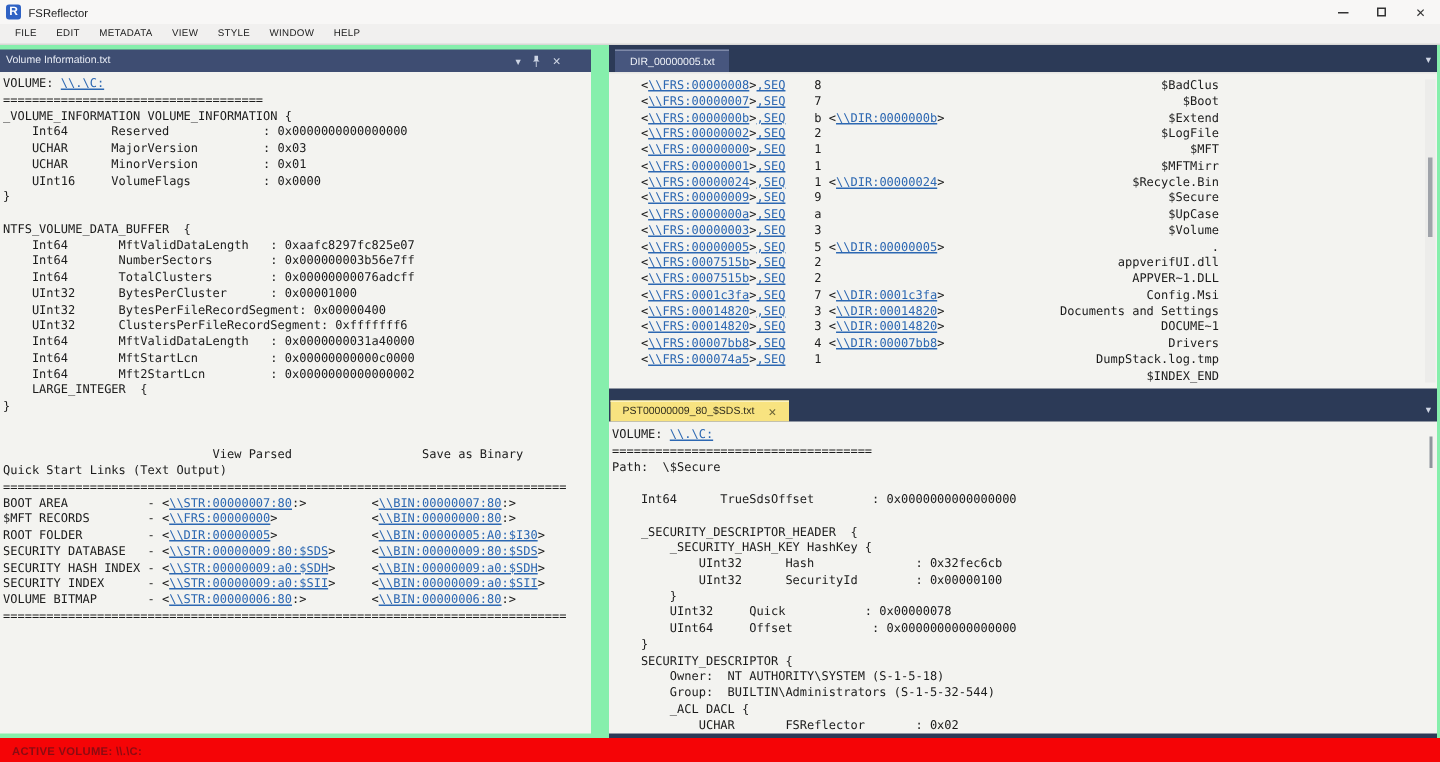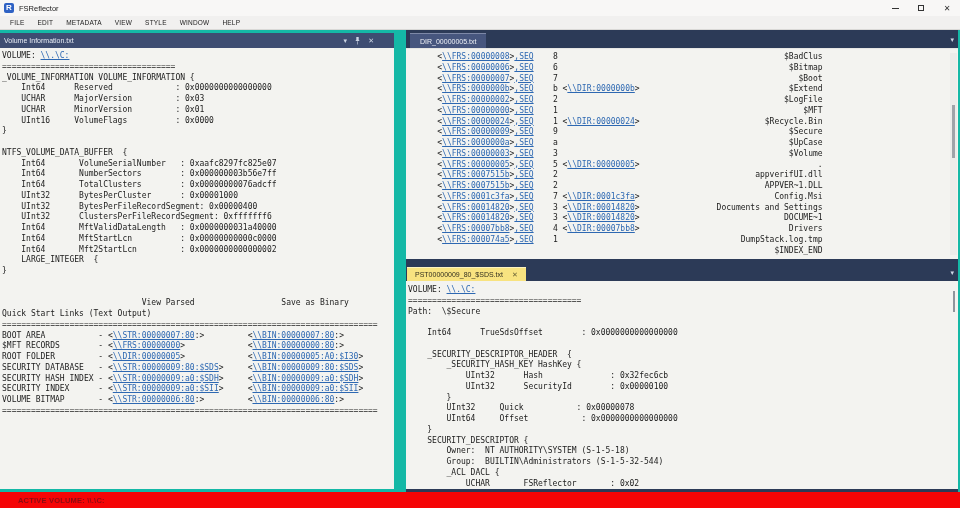--- a/index.html
+++ b/index.html
@@ -6,45 +6,45 @@
 html,body{width:960px;height:508px;overflow:hidden;background:#2c3a57;font-family:"Liberation Sans",sans-serif;position:relative}
 .titlebar{position:absolute;left:0;top:0;width:960px;height:16px;background:#f8f7f6;display:flex;align-items:center}
 .appicon{width:10px;height:10px;background:#2f62c4;color:#fff;font:bold 8px/10px "Liberation Sans",sans-serif;text-align:center;border-radius:2px;margin:0 5px 0 4px}
 .wtitle{font-size:7.5px;color:#1a1a1a}
 .wctls{margin-left:auto;display:flex;height:100%}
 .wctl{width:26px;height:100%;display:flex;align-items:center;justify-content:center;color:#333;font-size:8px;cursor:default}
 .ctl-min{width:7px;height:1px;background:#333;display:inline-block}
 .ctl-max{width:6px;height:6px;border:1px solid #333;display:inline-block}
 .menubar{position:absolute;left:0;top:16px;width:960px;height:14px;background:#f1f0ef;display:flex;align-items:center;padding-left:10px;border-bottom:1px solid #d9d8d6}
 .mitem{font-size:6.5px;color:#1c1c1c;margin-right:13px;letter-spacing:.2px}
-.main{position:absolute;left:0;top:30px;width:960px;height:462px;background:#14b8a6}
+.main{position:absolute;left:0;top:30px;width:960px;height:462px;background:#86efac}
 .lpanel{position:absolute;left:0;top:3px;width:394px;height:456px}
 .phead{height:15px;background:#3e4d72;display:flex;align-items:center;padding:0 4px}
 .ptitle{color:#e8ecf5;font-size:7px}
 .picons{margin-left:auto;display:flex;align-items:center;gap:7px;color:#cdd5e4;font-size:7px;margin-right:16px}
 .pbody{height:441px;background:#f3f3f0;overflow:hidden;padding:3px 0 0 2px}
 .ln{font-family:"DejaVu Sans Mono",monospace;font-size:8px;line-height:10.75px;height:10.75px;color:#1b1b1b;white-space:pre;position:relative}
 .lnk{color:#2d68b2;text-decoration:underline}
 .rname{position:absolute;left:0;top:0;width:84ch;text-align:right;display:inline-block}
 .rcol{position:absolute;left:406px;top:0;width:552px;height:462px;background:#2c3a57}
 .tabbar{position:relative;display:flex;align-items:flex-end;background:#2c3a57}
 .tb1{height:18px}
 .tb2{height:16px}
 .tab1{background:#47567e;border-top:1px solid #7d88a7;color:#eef1f7;font-size:7px;height:15px;display:flex;align-items:center;padding:0 10px;margin-left:4px}
 .tab2{background:#f8e380;border-top:1px solid #fdf3c0;color:#33301f;font-size:7px;height:14px;display:flex;align-items:center;padding:0 8px;margin-left:1px;gap:9px}
 .tab2 .tclose{color:#6b6436;font-size:7px}
 .tabdrop{position:absolute;right:4px;bottom:4px;color:#cfd6e4;font-size:7px}
 .tcontent{position:relative;background:#f3f3f0;overflow:hidden}
-.c1{height:211px;padding:3px 0 0 12px;border-top:1px solid #e6e6e3}
+.c1{height:211px;padding:3px 0 0 2px;border-top:1px solid #e6e6e3}
 .gap{height:6px;background:#2c3a57}
 .c2{height:208px;padding:4px 0 0 2px}
 .sbar{position:absolute;right:1px;top:4px;width:7px;height:202px;background:#ececea}
 .thumb{position:absolute;left:2px;width:3px;background:#9fa3a9}
 .thumb2{position:absolute;right:3px;top:10px;width:2px;height:21px;background:#8f959c}
-.statusbar{position:absolute;left:0;top:492px;width:960px;height:16px;background:#f50406;display:flex;align-items:center;padding-left:18px}
+.statusbar{position:absolute;left:0;top:492px;width:960px;height:16px;background:#f50406;display:flex;align-items:center;padding-left:8px}
 .stext{color:#8a0c12;font-size:7.5px;font-weight:bold;letter-spacing:.2px}
 </style>
 </head>
 <body>
 
 <div class="titlebar">
   <div class="appicon">R</div>
   <span class="wtitle">FSReflector</span>
   <div class="wctls">
     <div class="wctl">
@@ -86,21 +86,21 @@
         <div class="ln"><span>VOLUME: </span><span class="lnk">\\.\C:</span></div>
         <div class="ln"><span>====================================</span></div>
         <div class="ln"><span>_VOLUME_INFORMATION VOLUME_INFORMATION {</span></div>
         <div class="ln"><span>    Int64      Reserved             : 0x0000000000000000</span></div>
         <div class="ln"><span>    UCHAR      MajorVersion         : 0x03</span></div>
         <div class="ln"><span>    UCHAR      MinorVersion         : 0x01</span></div>
         <div class="ln"><span>    UInt16     VolumeFlags          : 0x0000</span></div>
         <div class="ln"><span>}</span></div>
         <div class="ln"></div>
         <div class="ln"><span>NTFS_VOLUME_DATA_BUFFER  {</span></div>
-        <div class="ln"><span>    Int64       VolumeSerialNumber   : 0xaafc8297fc825e07</span></div>
+        <div class="ln"><span>    Int64       MftValidDataLength   : 0xaafc8297fc825e07</span></div>
         <div class="ln"><span>    Int64       NumberSectors        : 0x000000003b56e7ff</span></div>
         <div class="ln"><span>    Int64       TotalClusters        : 0x00000000076adcff</span></div>
         <div class="ln"><span>    UInt32      BytesPerCluster      : 0x00001000</span></div>
         <div class="ln"><span>    UInt32      BytesPerFileRecordSegment: 0x00000400</span></div>
         <div class="ln"><span>    UInt32      ClustersPerFileRecordSegment: 0xfffffff6</span></div>
         <div class="ln"><span>    Int64       MftValidDataLength   : 0x0000000031a40000</span></div>
         <div class="ln"><span>    Int64       MftStartLcn          : 0x00000000000c0000</span></div>
         <div class="ln"><span>    Int64       Mft2StartLcn         : 0x0000000000000002</span></div>
         <div class="ln"><span>    LARGE_INTEGER  {</span></div>
         <div class="ln"><span>}</span></div>
@@ -125,25 +125,25 @@
       <div class="tab1">
         <span>DIR_00000005.txt</span>
       </div>
       <span class="tabdrop">▾</span>
     </div>
     <div class="tcontent c1" id="dir-lines">
       <div class="sbar">
         <div class="thumb" style="top:52px;height:53px"></div>
       </div>
     <div class="ln"><span>    &lt;</span><span class="lnk">\\FRS:00000008</span><span>&gt;</span><span class="lnk">,SEQ</span><span>    8</span><span class="rname">$BadClus</span></div>
-        <div class="ln"><span>    &lt;</span><span class="lnk">\\FRS:00000006</span><span>&gt;</span><span class="lnk">,SEQ</span><span>    6</span><span class="rname">$Bitmap</span></div>
         <div class="ln"><span>    &lt;</span><span class="lnk">\\FRS:00000007</span><span>&gt;</span><span class="lnk">,SEQ</span><span>    7</span><span class="rname">$Boot</span></div>
         <div class="ln"><span>    &lt;</span><span class="lnk">\\FRS:0000000b</span><span>&gt;</span><span class="lnk">,SEQ</span><span>    b</span><span> &lt;</span><span class="lnk">\\DIR:0000000b</span><span>&gt;</span><span class="rname">$Extend</span></div>
         <div class="ln"><span>    &lt;</span><span class="lnk">\\FRS:00000002</span><span>&gt;</span><span class="lnk">,SEQ</span><span>    2</span><span class="rname">$LogFile</span></div>
         <div class="ln"><span>    &lt;</span><span class="lnk">\\FRS:00000000</span><span>&gt;</span><span class="lnk">,SEQ</span><span>    1</span><span class="rname">$MFT</span></div>
+        <div class="ln"><span>    &lt;</span><span class="lnk">\\FRS:00000001</span><span>&gt;</span><span class="lnk">,SEQ</span><span>    1</span><span class="rname">$MFTMirr</span></div>
         <div class="ln"><span>    &lt;</span><span class="lnk">\\FRS:00000024</span><span>&gt;</span><span class="lnk">,SEQ</span><span>    1</span><span> &lt;</span><span class="lnk">\\DIR:00000024</span><span>&gt;</span><span class="rname">$Recycle.Bin</span></div>
         <div class="ln"><span>    &lt;</span><span class="lnk">\\FRS:00000009</span><span>&gt;</span><span class="lnk">,SEQ</span><span>    9</span><span class="rname">$Secure</span></div>
         <div class="ln"><span>    &lt;</span><span class="lnk">\\FRS:0000000a</span><span>&gt;</span><span class="lnk">,SEQ</span><span>    a</span><span class="rname">$UpCase</span></div>
         <div class="ln"><span>    &lt;</span><span class="lnk">\\FRS:00000003</span><span>&gt;</span><span class="lnk">,SEQ</span><span>    3</span><span class="rname">$Volume</span></div>
         <div class="ln"><span>    &lt;</span><span class="lnk">\\FRS:00000005</span><span>&gt;</span><span class="lnk">,SEQ</span><span>    5</span><span> &lt;</span><span class="lnk">\\DIR:00000005</span><span>&gt;</span><span class="rname">.</span></div>
         <div class="ln"><span>    &lt;</span><span class="lnk">\\FRS:0007515b</span><span>&gt;</span><span class="lnk">,SEQ</span><span>    2</span><span class="rname">appverifUI.dll</span></div>
         <div class="ln"><span>    &lt;</span><span class="lnk">\\FRS:0007515b</span><span>&gt;</span><span class="lnk">,SEQ</span><span>    2</span><span class="rname">APPVER~1.DLL</span></div>
         <div class="ln"><span>    &lt;</span><span class="lnk">\\FRS:0001c3fa</span><span>&gt;</span><span class="lnk">,SEQ</span><span>    7</span><span> &lt;</span><span class="lnk">\\DIR:0001c3fa</span><span>&gt;</span><span class="rname">Config.Msi</span></div>
         <div class="ln"><span>    &lt;</span><span class="lnk">\\FRS:00014820</span><span>&gt;</span><span class="lnk">,SEQ</span><span>    3</span><span> &lt;</span><span class="lnk">\\DIR:00014820</span><span>&gt;</span><span class="rname">Documents and Settings</span></div>
         <div class="ln"><span>    &lt;</span><span class="lnk">\\FRS:00014820</span><span>&gt;</span><span class="lnk">,SEQ</span><span>    3</span><span> &lt;</span><span class="lnk">\\DIR:00014820</span><span>&gt;</span><span class="rname">DOCUME~1</span></div>

